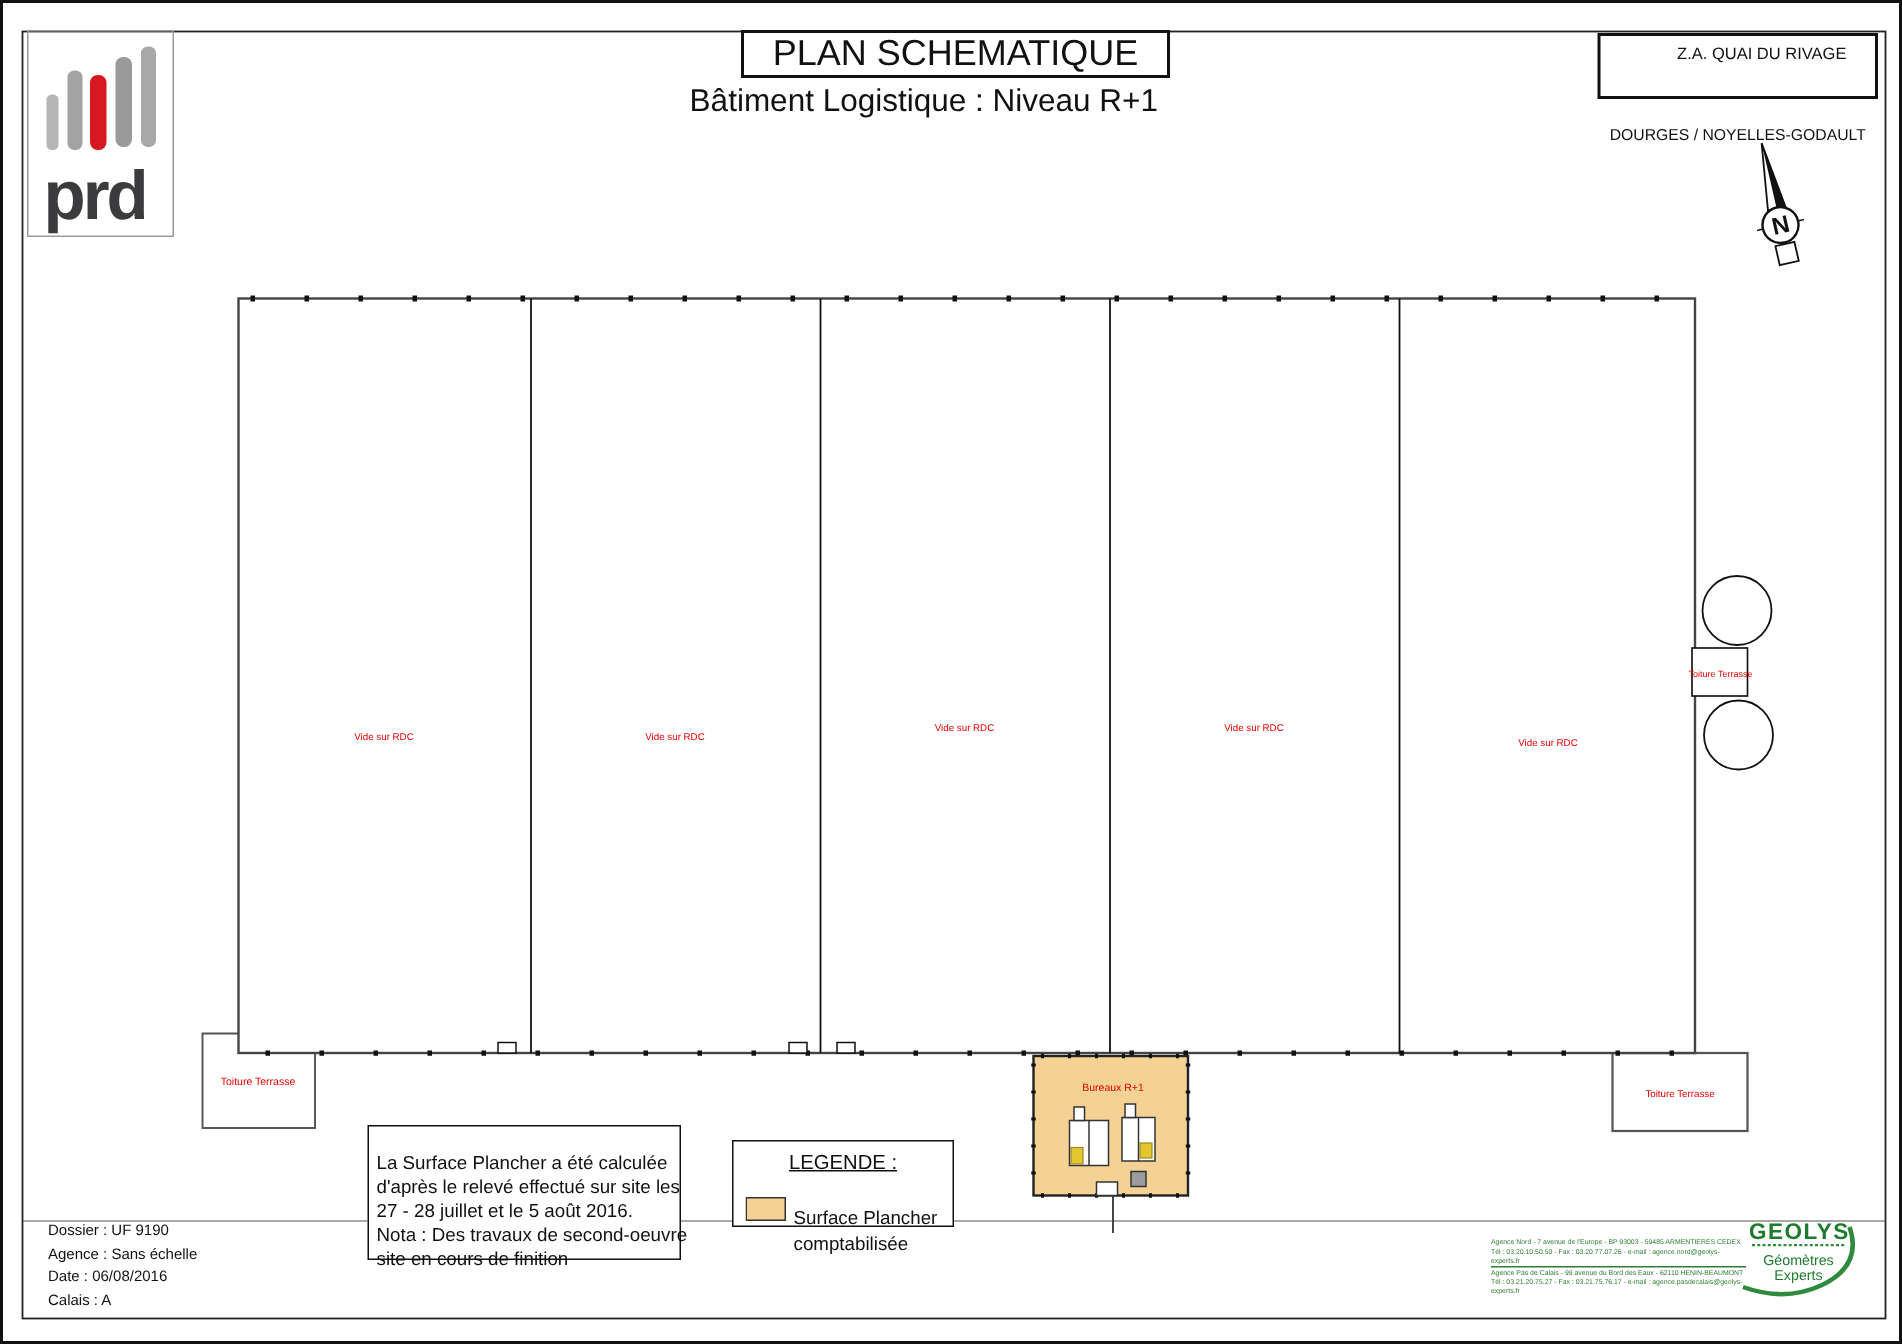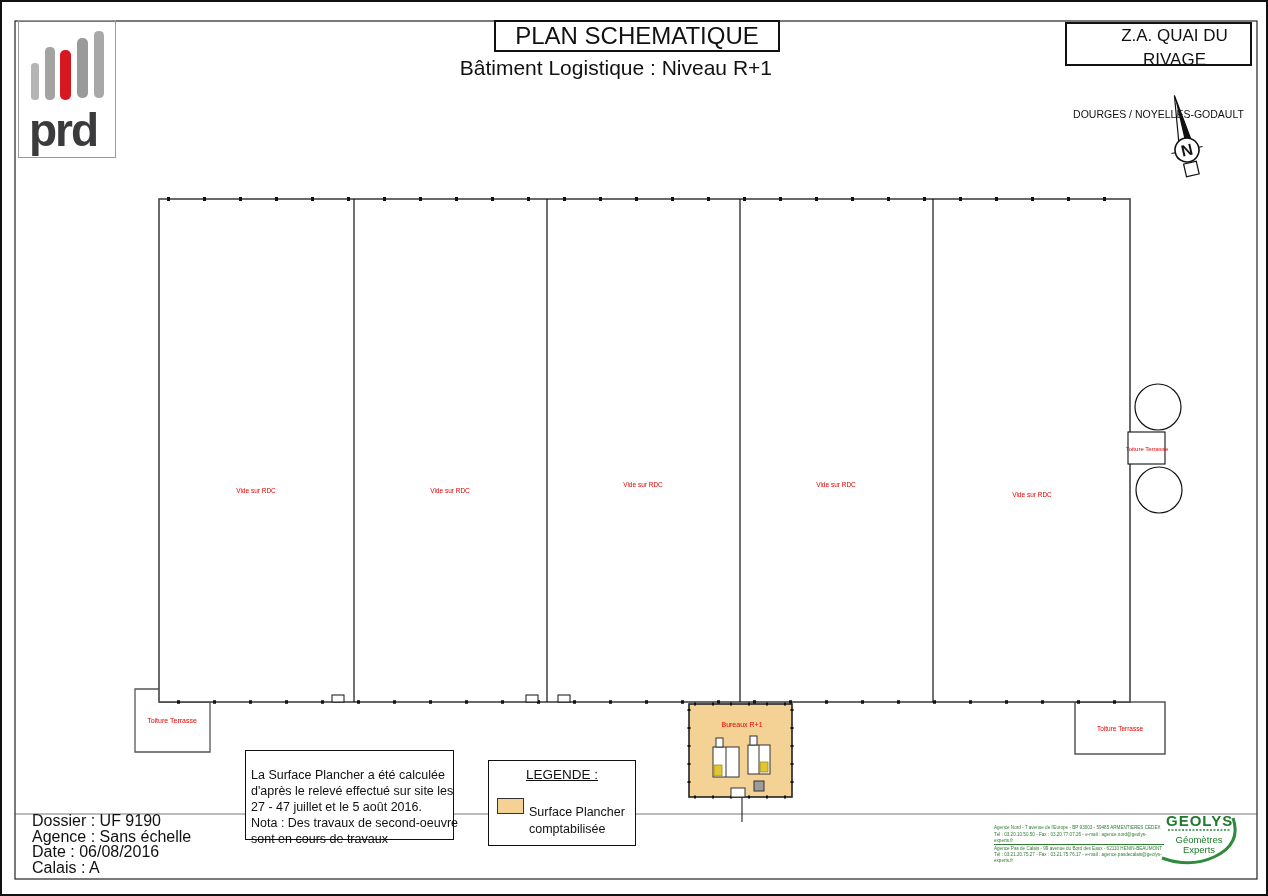--- a/index.html
+++ b/index.html
@@ -14,34 +14,34 @@
   #logo-box{left:16px;top:18px;width:96px;height:136px;border:1px solid #9a9a9a;}
   #logo-word{position:absolute;left:10px;top:82px;font-size:46px;font-weight:bold;
     letter-spacing:-2px;color:#3b3b3d;}
   
   #title-box{left:492px;top:18px;width:286px;height:32px;border:2px solid #111;
     box-sizing:border-box;text-align:center;font-size:24px;line-height:28px;color:#111;}
   #subtitle{left:420px;top:54px;width:350px;text-align:right;font-size:21px;color:#111;}
   
   #za-box{left:1063px;top:20px;width:187px;height:44px;border:2px solid #111;
     box-sizing:border-box;text-align:center;color:#111;}
-  #za-line1{font-size:17px;line-height:24px;padding-left:32px;}
+  #za-line1{font-size:11px;line-height:24px;padding-left:32px;}
   #za-line2{font-size:10.5px;line-height:12px;margin-top:36px;}
   
   #note-box{left:243px;top:748px;width:209px;height:90px;border:1.5px solid #111;
     box-sizing:border-box;background:#fff;padding:16px 5px;font-size:12.5px;
     line-height:16px;white-space:nowrap;color:#111;}
   
-  #legend-box{left:486px;top:758px;width:148px;height:86px;border:1.5px solid #111;
+  #legend-box{left:486px;top:758px;width:148px;height:58px;border:1.5px solid #111;
     box-sizing:border-box;background:#fff;color:#111;}
   #legend-title{text-align:center;font-size:13.5px;margin-top:6px;text-decoration:underline;}
   #legend-swatch{position:absolute;left:8px;top:37px;}
   #legend-text{position:absolute;left:40px;top:43px;font-size:12.5px;line-height:17px;}
   
-  #info-block{left:30px;top:811px;font-size:16px;line-height:15.5px;color:#111;}
+  #info-block{left:30px;top:811px;font-size:10px;line-height:15.5px;color:#111;}
   
   #geolys-address{left:992px;top:823px;width:170px;font-size:4.6px;line-height:6px;
     color:#2f7d33;}
   #geolys-address .sep{border-bottom:1px solid #2f7d33;margin:1px 0;}
 </style>
 </head>
 <body>
 
 <div id="page">
 
@@ -139,23 +139,23 @@
   <div id="subtitle" class="abs">Bâtiment Logistique : Niveau R+1</div>
 
   <div id="za-box" class="abs">
     <div id="za-line1">Z.A. QUAI DU RIVAGE</div>
     <div id="za-line2">DOURGES / NOYELLES-GODAULT</div>
   </div>
 
   <div id="note-box" class="abs">
     <div>La Surface Plancher a été calculée</div>
     <div>d'après le relevé effectué sur site les</div>
-    <div>27 - 47 juillet et le 5 août 2016.</div>
+    <div>27 - 28 juillet et le 5 août 2016.</div>
     <div>Nota : Des travaux de second-oeuvre</div>
-    <div>sont en cours de travaux</div>
+    <div>site en cours de finition</div>
   </div>
 
   <div id="legend-box" class="abs">
     <div id="legend-title">LEGENDE :</div>
     <svg id="legend-swatch" width="27" height="16">
       <rect x="0.5" y="0.5" width="26" height="15" stroke="#333" stroke-width="1" fill="#F4D194"></rect>
     </svg>
     <div id="legend-text">
       <div>Surface Plancher</div>
       <div>comptabilisée</div>

